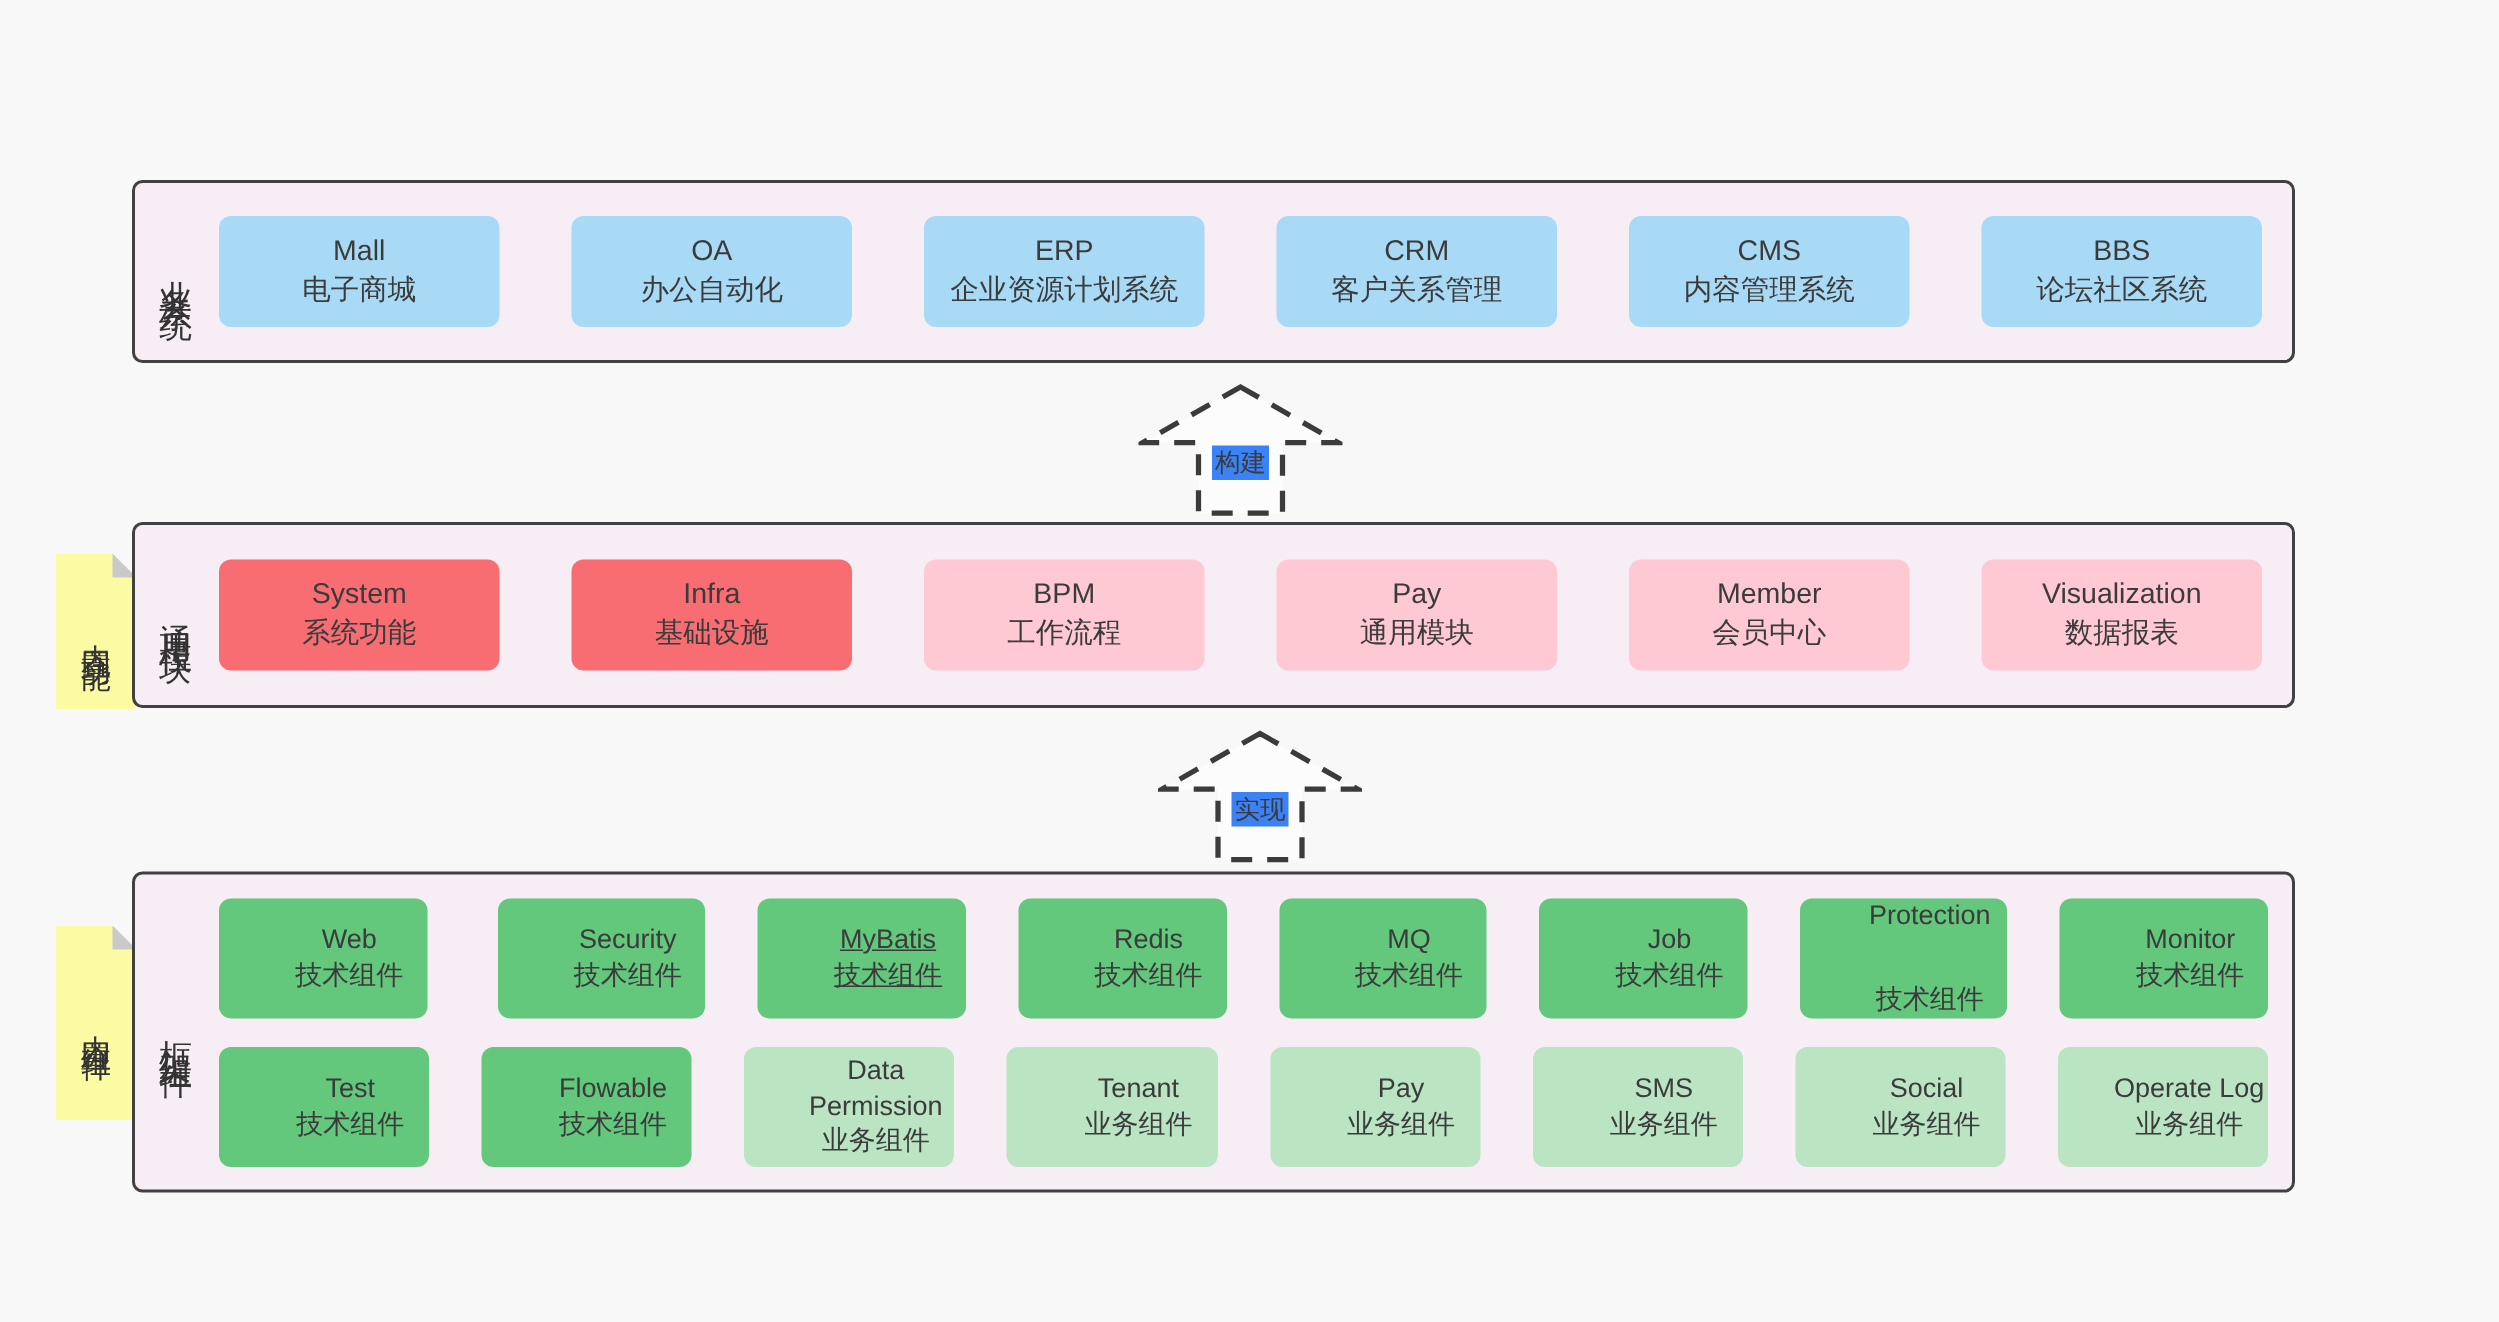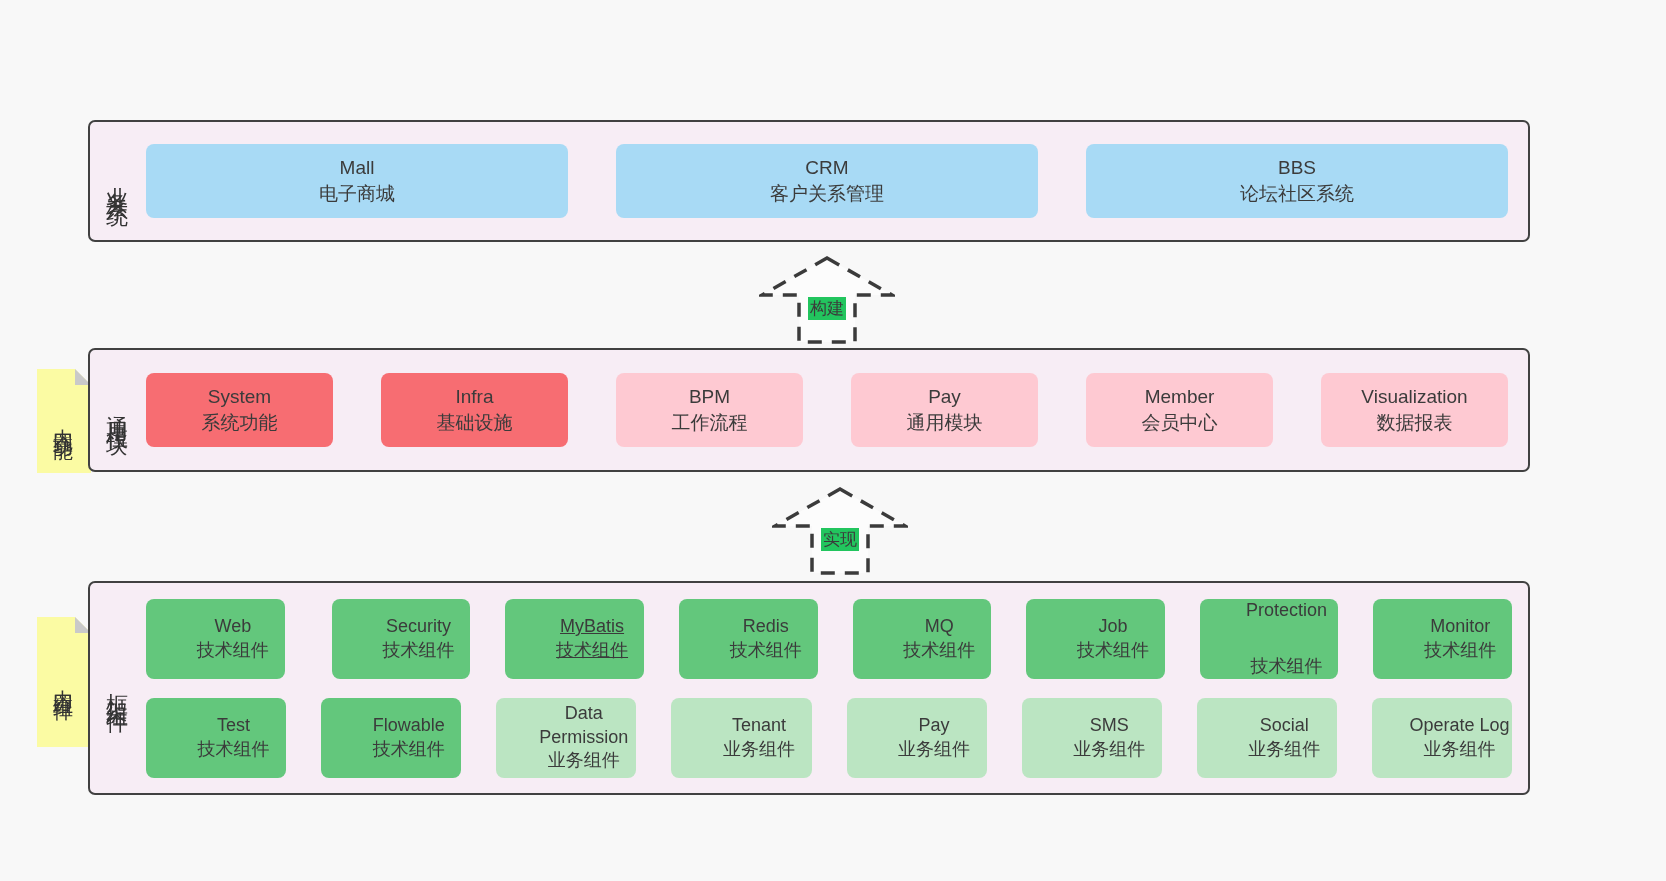--- a/index.html
+++ b/index.html
@@ -63,39 +63,51 @@
     font-size:20px;letter-spacing:4px;color:#333;
   }
   .arrow{
     position:absolute;width:136px;height:90px;z-index:0;
   }
   .arrow1{left:759px;top:255px;}
   .arrow2{left:772px;top:486px;}
   .arrow svg{display:block;}
   .arrow .alabel{
     position:absolute;left:50%;top:42px;transform:translateX(-50%);
-    background:#22c55e;
+    background:#3b82f6;
     font-size:17px;padding:0 2px;white-space:nowrap;
   }
 </style>
 </head>
 <body>
 
 <div>
 
   <section class="band band1">
     <div class="vlabel">业务系统</div>
     <div class="boxes">
       <div class="box" style="background-color: rgb(168, 218, 245);">
         <div>Mall</div>
         <div>电子商城</div>
       </div>
       <div class="box" style="background-color: rgb(168, 218, 245);">
+        <div>OA</div>
+        <div>办公自动化</div>
+      </div>
+      <div class="box" style="background-color: rgb(168, 218, 245);">
+        <div>ERP</div>
+        <div>企业资源计划系统</div>
+      </div>
+      <div class="box" style="background-color: rgb(168, 218, 245);">
         <div>CRM</div>
         <div>客户关系管理</div>
+      </div>
+      <div class="box" style="background-color: rgb(168, 218, 245);">
+        <div>CMS</div>
+        <div>内容管理系统</div>
       </div>
       <div class="box" style="background-color: rgb(168, 218, 245);">
         <div>BBS</div>
         <div>论坛社区系统</div>
       </div>
     </div>
   </section>
 
   <div class="arrow arrow1">
     <svg width="136" height="90" viewBox="0 0 136 90">

